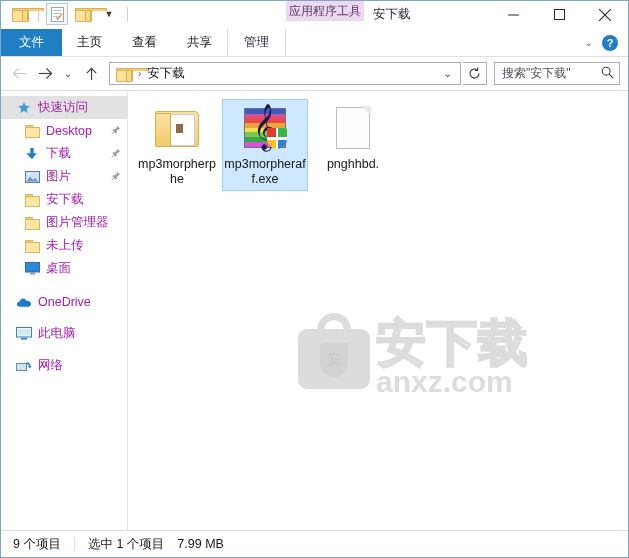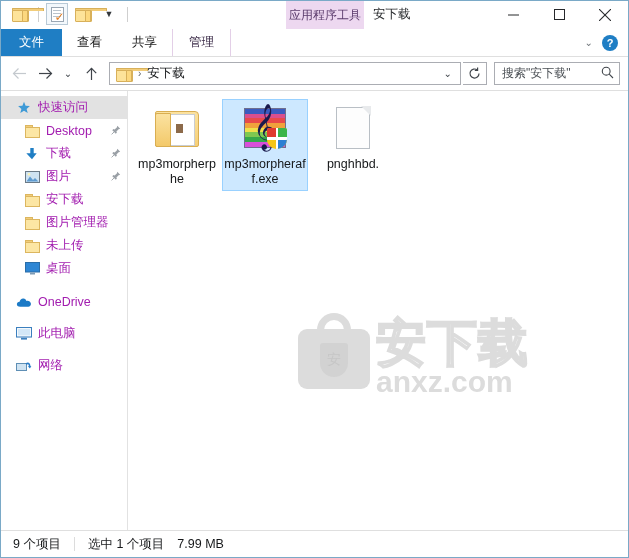--- a/index.html
+++ b/index.html
@@ -73,21 +73,21 @@
     position:absolute; right:-1px; bottom:0px;
     font-size:12px; color:#e07b1f; line-height:10px; font-weight:bold;
   }
   .qat-caret {
     font-size: 9px; color: #33373b; line-height: 1;
   }
 
   .ctx-group {
     position: absolute;
     left: 285px; top: 0px;
-    width: 78px; height: 28px;
+    width: 78px; height: 20px;
     background: #edd8f0;
     display: flex; align-items: center; justify-content: center;
   }
   .ctx-group-label {
     font-size: 12px; color: #5a3a6b;
   }
 
   .win-title {
     position: absolute;
     left: 372px; top: 5px;
@@ -488,20 +488,23 @@
             <line x1="0" y1="0" x2="12" y2="12" stroke="#26282b" stroke-width="1.1"></line>
             <line x1="12" y1="0" x2="0" y2="12" stroke="#26282b" stroke-width="1.1"></line>
           </svg>
       </div>
     </div>
   </div>
 
   <div class="ribbon">
     <div class="tab file">
       <span>文件</span>
+    </div>
+    <div class="tab">
+      <span>主页</span>
     </div>
     <div class="tab">
       <span>查看</span>
     </div>
     <div class="tab">
       <span>共享</span>
     </div>
     <div class="tab ctx">
       <span>管理</span>
     </div>

